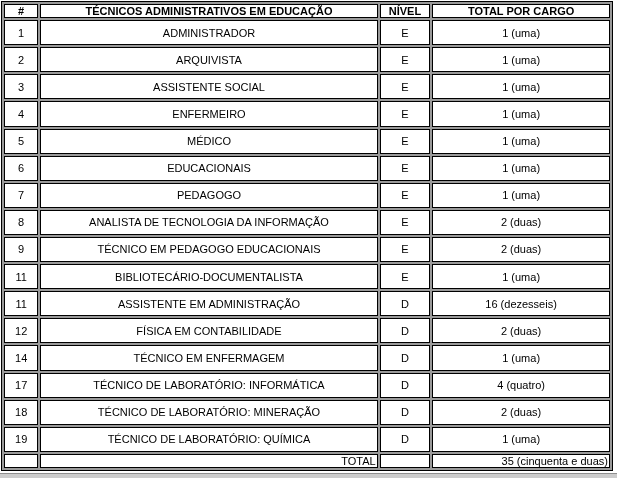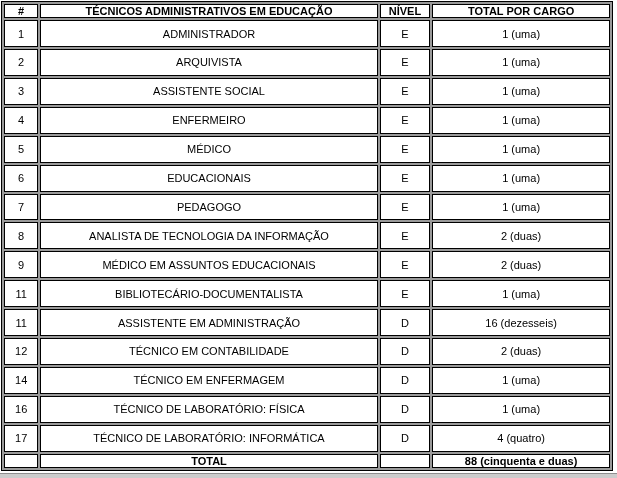--- a/index.html
+++ b/index.html
@@ -35,21 +35,21 @@
     vertical-align: middle;
     font-size: 11px;
     line-height: 1.1;
     color: #000000;
     padding: 0 1px;
     overflow: hidden;
     white-space: nowrap;
   }
   th { font-weight: bold; }
   td { font-weight: normal; }
-  tr.total-row td { font-weight: bold; }
+  tr.total-row td { font-weight: normal; text-align: right; }
   .bottom-band {
     position: absolute;
     left: 0;
     bottom: 0;
     width: 617px;
     height: 5px;
     background: #cccccc;
     border-top: 1px solid #8f8f8f;
   }
 </style>
@@ -115,64 +115,70 @@
         <td>1 (uma)</td>
       </tr>
       <tr>
         <td>8</td>
         <td>ANALISTA DE TECNOLOGIA DA INFORMAÇÃO</td>
         <td>E</td>
         <td>2 (duas)</td>
       </tr>
       <tr>
         <td>9</td>
-        <td>MÉDICO EM ASSUNTOS EDUCACIONAIS</td>
+        <td>TÉCNICO EM PEDAGOGO EDUCACIONAIS</td>
         <td>E</td>
         <td>2 (duas)</td>
       </tr>
       <tr>
         <td>11</td>
         <td>BIBLIOTECÁRIO-DOCUMENTALISTA</td>
         <td>E</td>
         <td>1 (uma)</td>
       </tr>
       <tr>
         <td>11</td>
         <td>ASSISTENTE EM ADMINISTRAÇÃO</td>
         <td>D</td>
         <td>16 (dezesseis)</td>
       </tr>
       <tr>
         <td>12</td>
-        <td>TÉCNICO EM CONTABILIDADE</td>
+        <td>FÍSICA EM CONTABILIDADE</td>
         <td>D</td>
         <td>2 (duas)</td>
       </tr>
       <tr>
         <td>14</td>
         <td>TÉCNICO EM ENFERMAGEM</td>
         <td>D</td>
         <td>1 (uma)</td>
       </tr>
       <tr>
-        <td>16</td>
-        <td>TÉCNICO DE LABORATÓRIO: FÍSICA</td>
-        <td>D</td>
-        <td>1 (uma)</td>
-      </tr>
-      <tr>
         <td>17</td>
         <td>TÉCNICO DE LABORATÓRIO: INFORMÁTICA</td>
         <td>D</td>
         <td>4 (quatro)</td>
+      </tr>
+      <tr>
+        <td>18</td>
+        <td>TÉCNICO DE LABORATÓRIO: MINERAÇÃO</td>
+        <td>D</td>
+        <td>2 (duas)</td>
+      </tr>
+      <tr>
+        <td>19</td>
+        <td>TÉCNICO DE LABORATÓRIO: QUÍMICA</td>
+        <td>D</td>
+        <td>1 (uma)</td>
       </tr>
     </tbody>
   <tfoot>
     <tr class="total-row">
       <td></td>
       <td>TOTAL</td>
       <td></td>
-      <td>88 (cinquenta e duas)</td>
+      <td>35 (cinquenta e duas)</td>
     </tr>
   </tfoot>
 </table>
 
 <div class="bottom-band"></div>
 
 </body></html>

